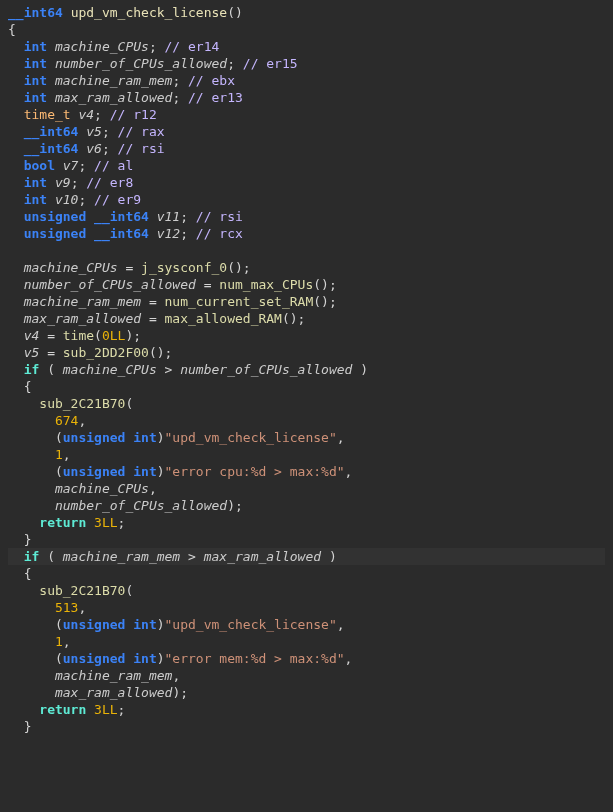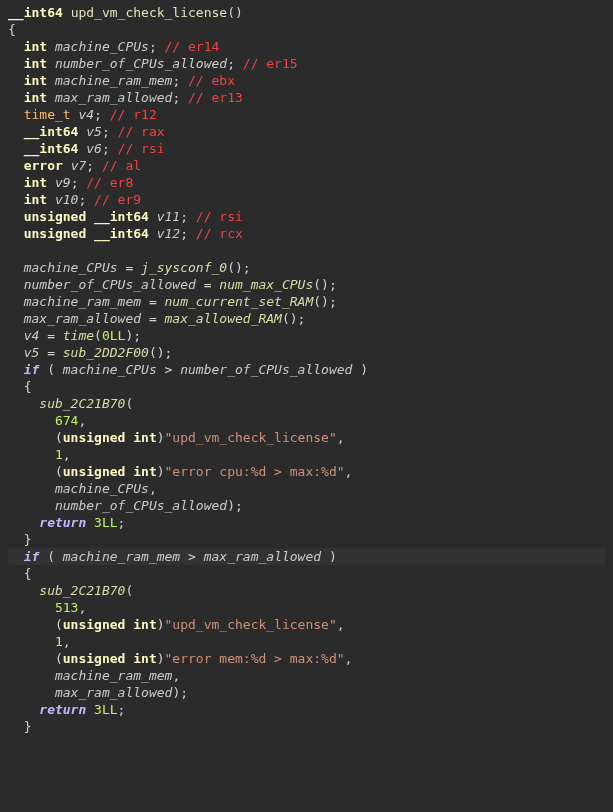--- a/index.html
+++ b/index.html
@@ -10,50 +10,50 @@
     font-size: 13px;
     line-height: 17px;
     color: #a9b7c6;
     width: 613px;
   }
   pre {
     margin: 0;
     padding: 4px 8px;
     white-space: pre;
   }
-  .t-type    { color: #fef9c3;  font-weight: bold; }
+  .t-type    { color: #3b82f6;  font-weight: bold; }
   .t-builtin { color: #fdba74; }
   .t-func    { color: #e8e2b7; }
   .t-field   { color: #cccccc; font-style: italic; }
   .t-op      { color: #d4d4d4; }
   .t-brace   { color: #d4d4d4; }
-  .t-comment { color: #ef4444; }
-  .t-num     { color: #bef264; }
+  .t-comment { color: #c4b5fd; }
+  .t-num     { color: #eab308; }
   .t-str     { color: #ce9178; }
-  .t-keyword { color: #c4b5fd;  font-weight: bold; font-style: italic; }
-  .t-call    { color: #dcdcaa; font-style: italic; }
+  .t-keyword { color: #5eead4;  font-weight: bold; }
+  .t-call    { color: #dcdcaa; }
   .hl-line {
     background: #323232;
     display: inline-block;
     width: 100%;
   }
 </style>
 </head>
 <body>
 
 <pre><span class="t-type">__int64</span> <span class="t-func">upd_vm_check_license</span><span class="t-brace">(</span><span class="t-brace">)</span>
 <span class="t-brace">{</span>
   <span class="t-type">int</span> <span class="t-field">machine_CPUs</span><span class="t-op">;</span> <span class="t-comment">// er14</span>
   <span class="t-type">int</span> <span class="t-field">number_of_CPUs_allowed</span><span class="t-op">;</span> <span class="t-comment">// er15</span>
   <span class="t-type">int</span> <span class="t-field">machine_ram_mem</span><span class="t-op">;</span> <span class="t-comment">// ebx</span>
   <span class="t-type">int</span> <span class="t-field">max_ram_allowed</span><span class="t-op">;</span> <span class="t-comment">// er13</span>
   <span class="t-builtin">time_t</span> <span class="t-field">v4</span><span class="t-op">;</span> <span class="t-comment">// r12</span>
   <span class="t-type">__int64</span> <span class="t-field">v5</span><span class="t-op">;</span> <span class="t-comment">// rax</span>
   <span class="t-type">__int64</span> <span class="t-field">v6</span><span class="t-op">;</span> <span class="t-comment">// rsi</span>
-  <span class="t-type">error</span> <span class="t-field">v7</span><span class="t-op">;</span> <span class="t-comment">// al</span>
+  <span class="t-type">bool</span> <span class="t-field">v7</span><span class="t-op">;</span> <span class="t-comment">// al</span>
   <span class="t-type">int</span> <span class="t-field">v9</span><span class="t-op">;</span> <span class="t-comment">// er8</span>
   <span class="t-type">int</span> <span class="t-field">v10</span><span class="t-op">;</span> <span class="t-comment">// er9</span>
   <span class="t-type">unsigned __int64</span> <span class="t-field">v11</span><span class="t-op">;</span> <span class="t-comment">// rsi</span>
   <span class="t-type">unsigned __int64</span> <span class="t-field">v12</span><span class="t-op">;</span> <span class="t-comment">// rcx</span>
 
   <span class="t-field">machine_CPUs</span><span class="t-op"> = </span><span class="t-call">j_sysconf_0</span><span class="t-brace">(</span><span class="t-brace">)</span><span class="t-op">;</span>
   <span class="t-field">number_of_CPUs_allowed</span><span class="t-op"> = </span><span class="t-call">num_max_CPUs</span><span class="t-brace">(</span><span class="t-brace">)</span><span class="t-op">;</span>
   <span class="t-field">machine_ram_mem</span><span class="t-op"> = </span><span class="t-call">num_current_set_RAM</span><span class="t-brace">(</span><span class="t-brace">)</span><span class="t-op">;</span>
   <span class="t-field">max_ram_allowed</span><span class="t-op"> = </span><span class="t-call">max_allowed_RAM</span><span class="t-brace">(</span><span class="t-brace">)</span><span class="t-op">;</span>
   <span class="t-field">v4</span><span class="t-op"> = </span><span class="t-call">time</span><span class="t-brace">(</span><span class="t-num">0LL</span><span class="t-brace">)</span><span class="t-op">;</span>

